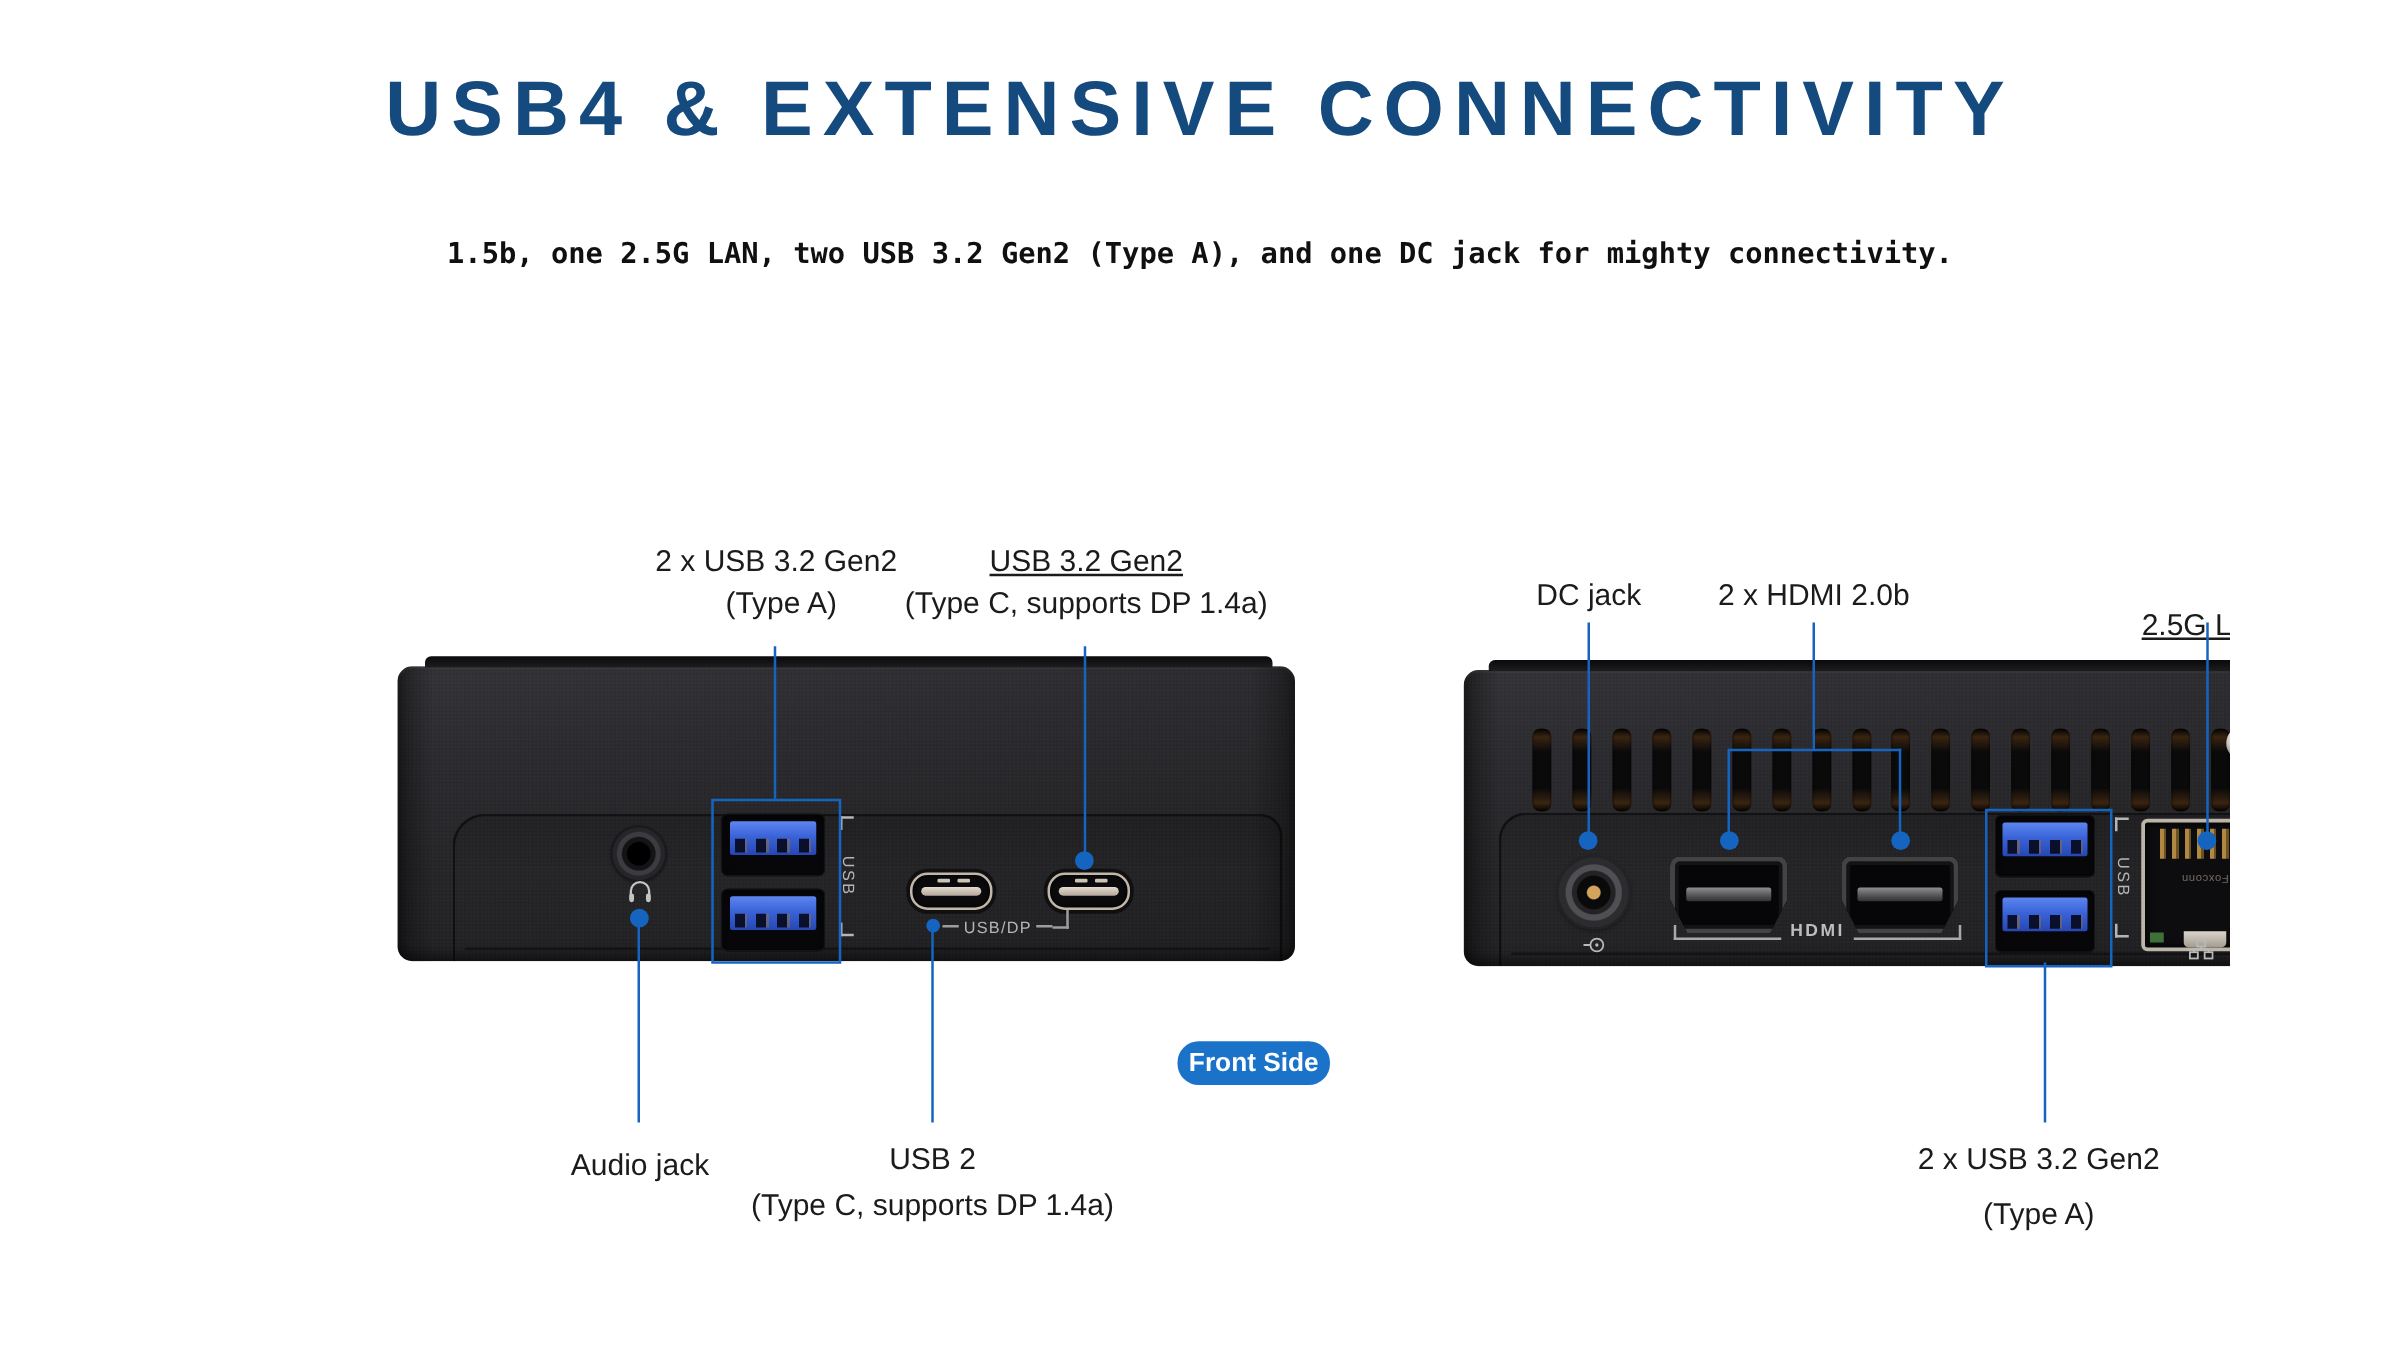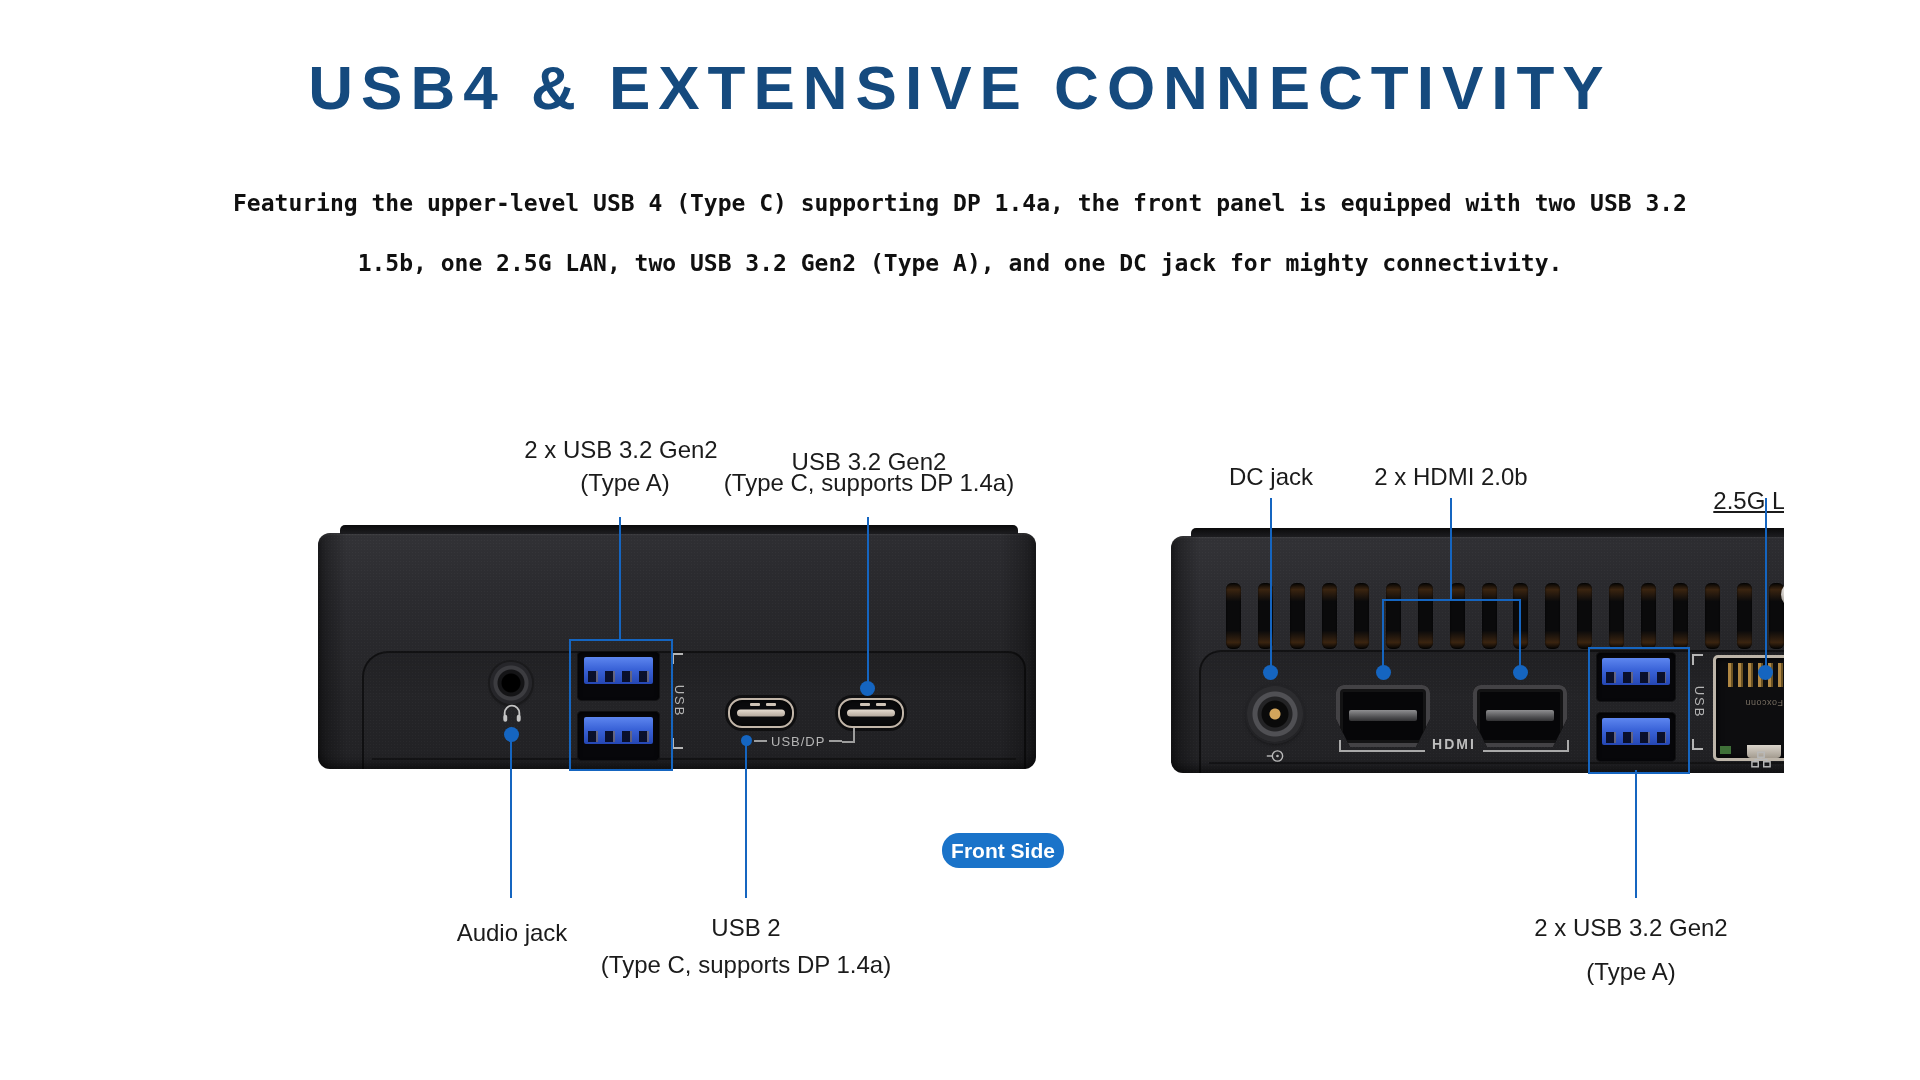--- a/index.html
+++ b/index.html
@@ -109,27 +109,26 @@
   .hdmibr .arm.r { border-right:2px solid #a9a9a9; }
   .hdmibr span { padding:0 7px; font-size:14px; font-weight:bold; color:#bdbdbd; letter-spacing:2px; }
 </style>
 </head>
 <body>
 
 <div class="stage">
 
   <div class="title">USB4 &amp; EXTENSIVE CONNECTIVITY</div>
   <div class="desc">
-    <div>Featuring the upper-level USB 4 (Type C) supporting DP 1.4a, the front panel is equipped with two USB 3.2</div>
     <div>1.5b, one 2.5G LAN, two USB 3.2 Gen2 (Type A), and one DC jack for mighty connectivity.</div>
   </div>
 
   <div class="lbl" style="left:485px; top:436px;">2 x USB 3.2 Gen2</div>
   <div class="lbl" style="left:489px; top:469px;">(Type A)</div>
-  <div class="lbl" style="left:733px; top:448px;">USB 3.2 Gen2</div>
+  <div class="lbl" style="left:733px; top:436px;text-decoration:underline;">USB 3.2 Gen2</div>
   <div class="lbl" style="left:733px; top:469px;">(Type C, supports DP 1.4a)</div>
 
   <div class="device" style="left:182px; top:533px; width:718px; height:236px;">
     <div class="lid" style="left:22px; right:18px;"></div>
     <div class="panel" style="left:44px; right:10px; top:118px; border-radius:26px 18px 0 0;"></div>
     <div class="foot" style="left:25px;"></div>
     <div class="foot" style="left:631px;"></div>
 
     <div class="audiojack" style="left:172px; top:129px;"></div>
     <svg style="position:absolute; left:183px; top:169px;" width="22" height="22" viewBox="0 0 24 24">

